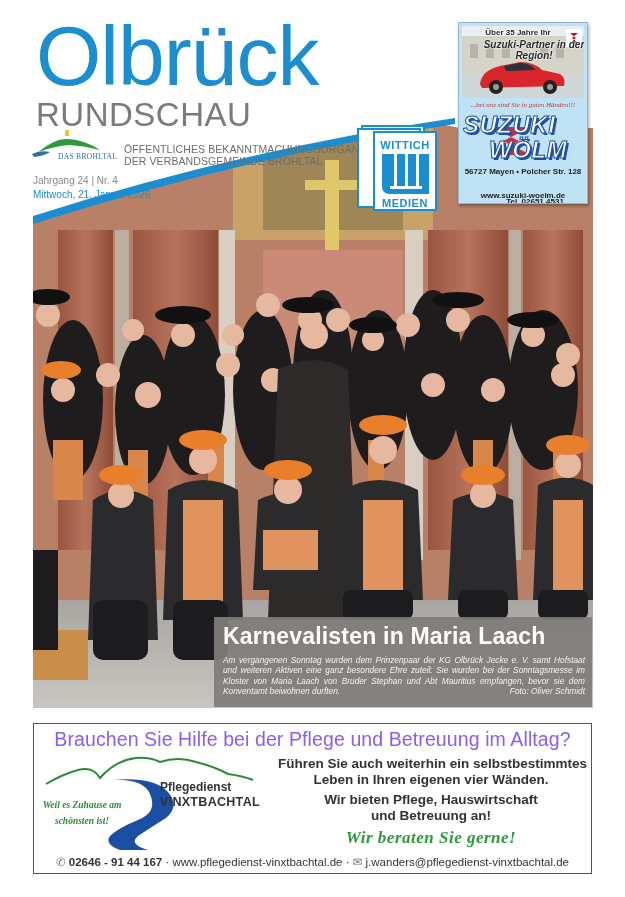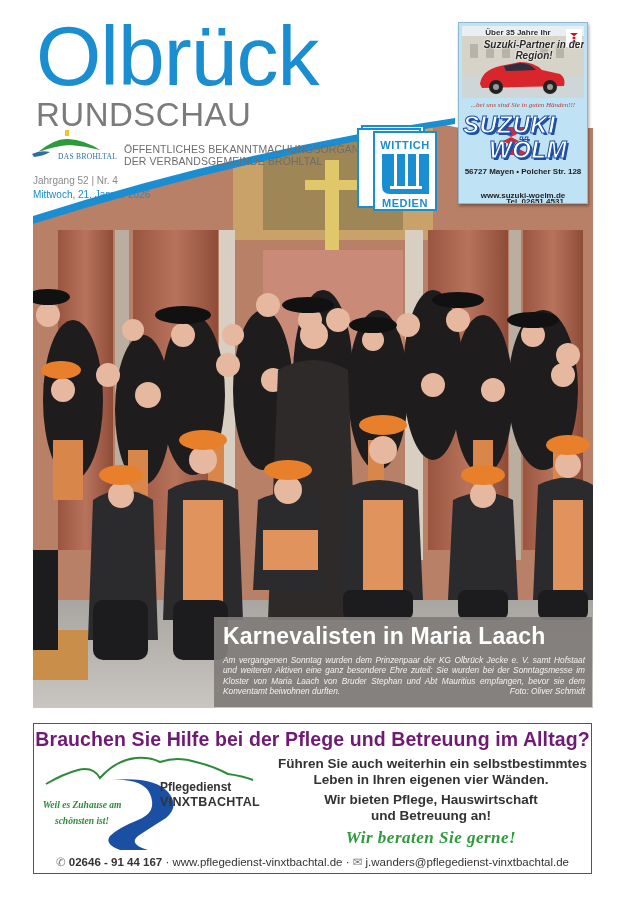--- a/index.html
+++ b/index.html
@@ -47,21 +47,21 @@
   .suz-a3 { top:168px; }
 
   
   .caption { left:214px; top:617px; width:378px; height:90px; background:rgba(128,124,122,0.93); }
   .cap-title { position:absolute; left:9px; top:6px; font-size:23px; font-weight:bold; color:#ffffff; letter-spacing:0.2px; white-space:nowrap; }
   .cap-text { position:absolute; left:9px; top:38px; width:362px; font-size:8.3px; line-height:10.4px; font-style:italic; color:#f2f2f2; text-align:justify; }
   .cap-credit { float:right; }
 
   
   .ad { left:33px; top:723px; width:559px; height:151px; border:1px solid #555; box-sizing:border-box; background:#fff; }
-  .ad-head { position:absolute; left:0; top:4px; width:557px; text-align:center; font-size:19.5px; font-weight:bold; color:#701a75; letter-spacing:0.1px; white-space:nowrap; }
+  .ad-head { position:absolute; left:0; top:4px; width:557px; text-align:center; font-size:19.5px; font-weight:normal; color:#8b5cf6; letter-spacing:0.1px; white-space:nowrap; }
   .ad-logo { position:absolute; left:4px; top:30px; width:252px; height:100px; }
   .ad-pd1 { position:absolute; left:126px; top:56px; font-size:12px; color:#333; font-weight:bold; }
   .ad-pd2 { position:absolute; left:126px; top:71px; font-size:12.5px; color:#333; font-weight:bold; letter-spacing:0.3px; }
   .ad-slogan { position:absolute; left:8px; top:73px; width:80px; text-align:center; font-family:"Liberation Serif", serif; font-style:italic; font-weight:bold; font-size:9.5px; line-height:16px; color:#2e8a3a; }
   .ad-right { position:absolute; left:244px; width:306px; text-align:center; font-size:13.5px; font-weight:bold; color:#333; line-height:16px; white-space:nowrap; }
   .ad-r1 { top:32px; }
   .ad-r2 { top:48px; }
   .ad-r3 { top:68px; }
   .ad-r4 { top:84px; }
   .ad-cta { position:absolute; left:244px; top:104px; width:306px; text-align:center; font-family:"Liberation Serif", serif; font-style:italic; font-weight:bold; font-size:17px; color:#2e9a3c; letter-spacing:0.5px; }
@@ -218,21 +218,21 @@
 
 <svg class="abs brohltal-logo" viewBox="0 0 92 32">
   <rect x="35" y="0" width="4" height="6" fill="#f2c230"></rect>
   <path d="M8 22 Q25 8 38 9 Q55 10 70 20 Q55 16 40 15 Q25 16 8 22 Z" fill="#2f9a3b"></path>
   <path d="M2 24 Q10 20 20 22 Q14 26 4 27 Z" fill="#2b6fa8"></path>
 </svg>
 <div class="abs brohltal-text">DAS BROHLTAL</div>
 
 <div class="abs org-line org1">ÖFFENTLICHES BEKANNTMACHUNGSORGAN</div>
 <div class="abs org-line org2">DER VERBANDSGEMEINDE BROHLTAL</div>
-<div class="abs issue">Jahrgang 52 | Nr. 4</div>
+<div class="abs issue">Jahrgang 24 | Nr. 4</div>
 <div class="abs date">Mittwoch, 21. Januar 2026</div>
 
 <div class="abs wittich">
   <div class="wittich-back2"></div>
   <div class="wittich-back1"></div>
   <div class="wittich-card">
     <div class="wittich-top">WITTICH</div>
     <svg class="wittich-mark" viewBox="0 0 47 40">
       <path d="M0 0 H47 V40 H8 Q0 40 0 32 Z" fill="#1a8ed1"></path>
       <rect x="12" y="0" width="3" height="32" fill="#fff"></rect>

